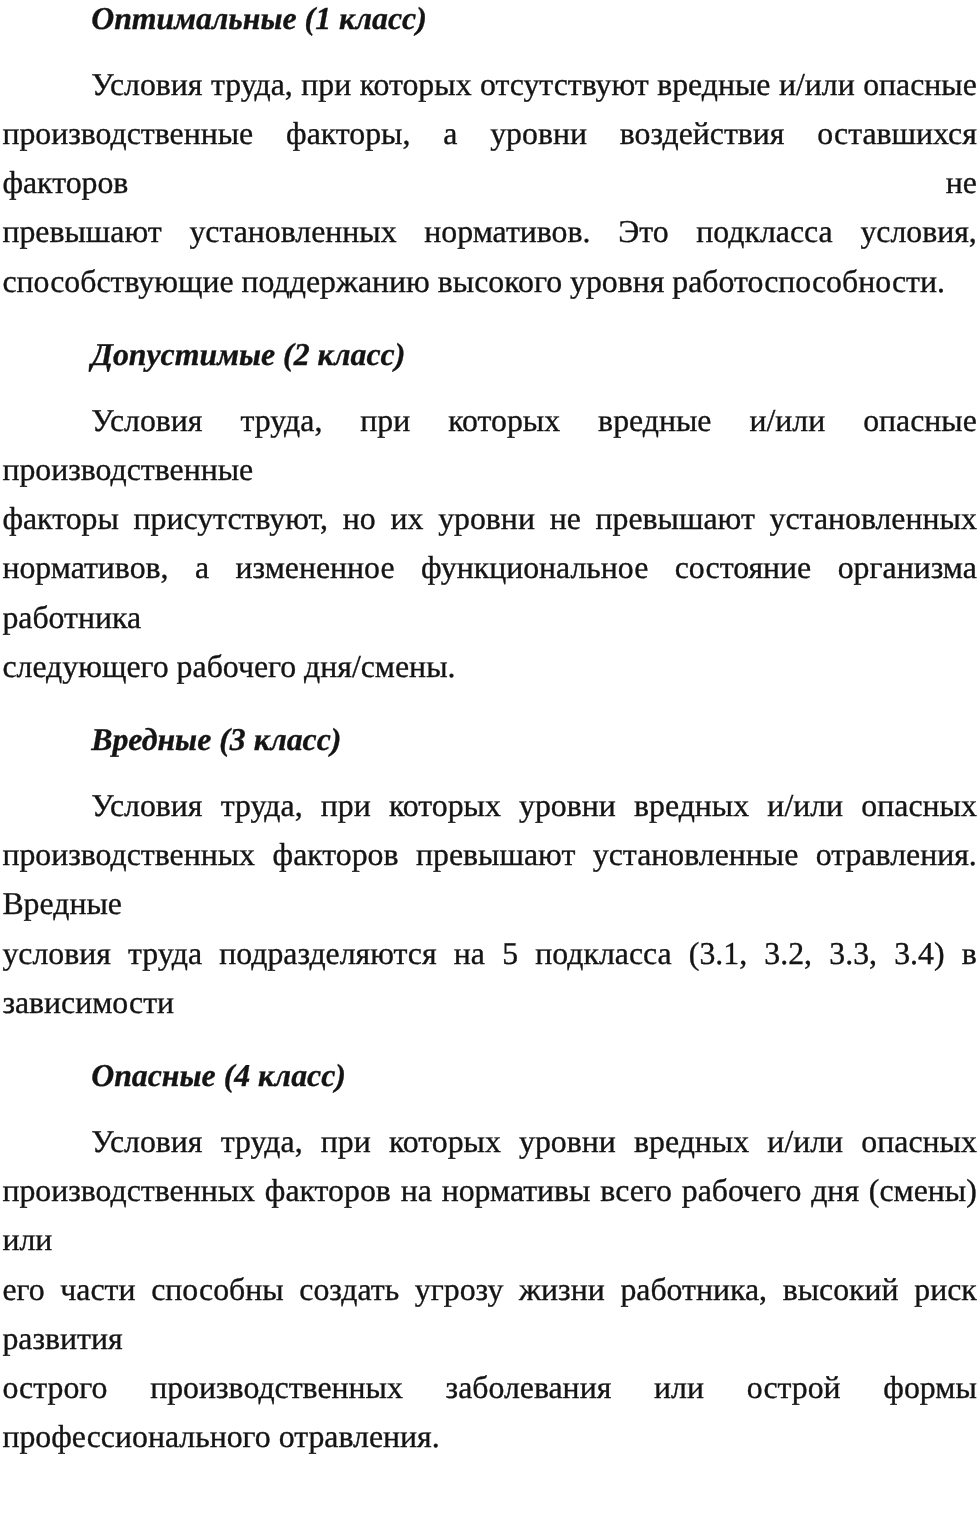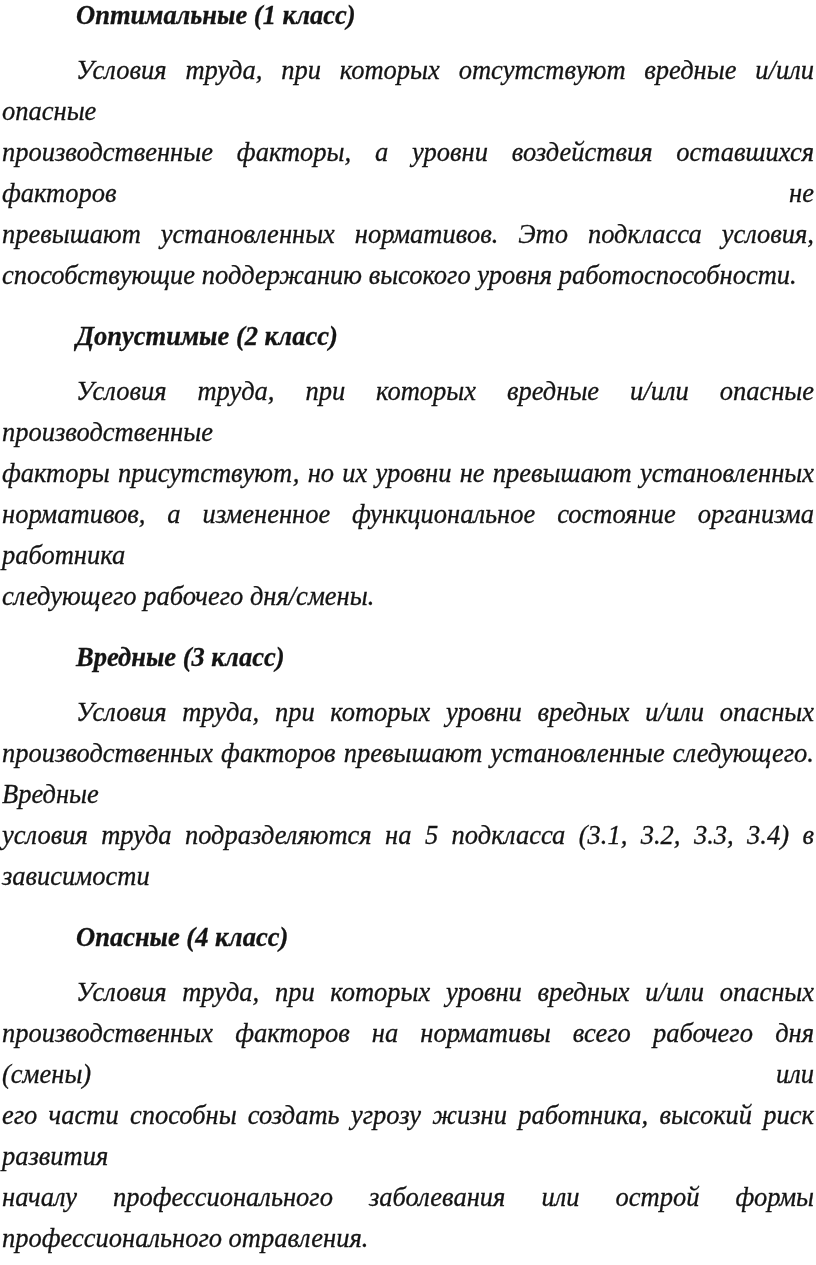--- a/index.html
+++ b/index.html
@@ -40,21 +40,20 @@
   .para {
     font-size: 26.5px;
     margin: 0 0 20px 0;
     color: var(--ink);
   }
   .line {
     line-height: 41px;
     text-align: justify;
     text-align-last: justify;
     word-spacing: normal;
-    font-style: italic;
   }
   .line.first { text-indent: 74px; }
   .line.last  { text-align-last: left; }
 </style>
 </head>
 <body>
 
 <main class="page">
   <h2 class="hd first-hd">Оптимальные (1 класс)</h2>
 
@@ -71,27 +70,27 @@
       <div class="line first">Условия труда, при которых вредные и/или опасные производственные</div>
       <div class="line">факторы присутствуют, но их уровни не превышают установленных</div>
       <div class="line">нормативов, а измененное функциональное состояние организма работника</div>
       <div class="line last">следующего рабочего дня/смены.</div>
     </div>
 
   <h2 class="hd">Вредные (3 класс)</h2>
 
   <div class="para">
       <div class="line first">Условия труда, при которых уровни вредных и/или опасных</div>
-      <div class="line">производственных факторов превышают установленные следующего. Вредные</div>
+      <div class="line">производственных факторов превышают установленные отравления. Вредные</div>
       <div class="line">условия труда подразделяются на 5 подкласса (3.1, 3.2, 3.3, 3.4) в зависимости</div>
     </div>
 
   <h2 class="hd">Опасные (4 класс)</h2>
 
   <div class="para">
       <div class="line first">Условия труда, при которых уровни вредных и/или опасных</div>
       <div class="line">производственных факторов на нормативы всего рабочего дня (смены) или</div>
       <div class="line">его части способны создать угрозу жизни работника, высокий риск развития</div>
-      <div class="line">началу профессионального заболевания или острой формы</div>
+      <div class="line">острого производственных заболевания или острой формы</div>
       <div class="line last">профессионального отравления.</div>
     </div>
 
 </main>
 
 </body></html>

